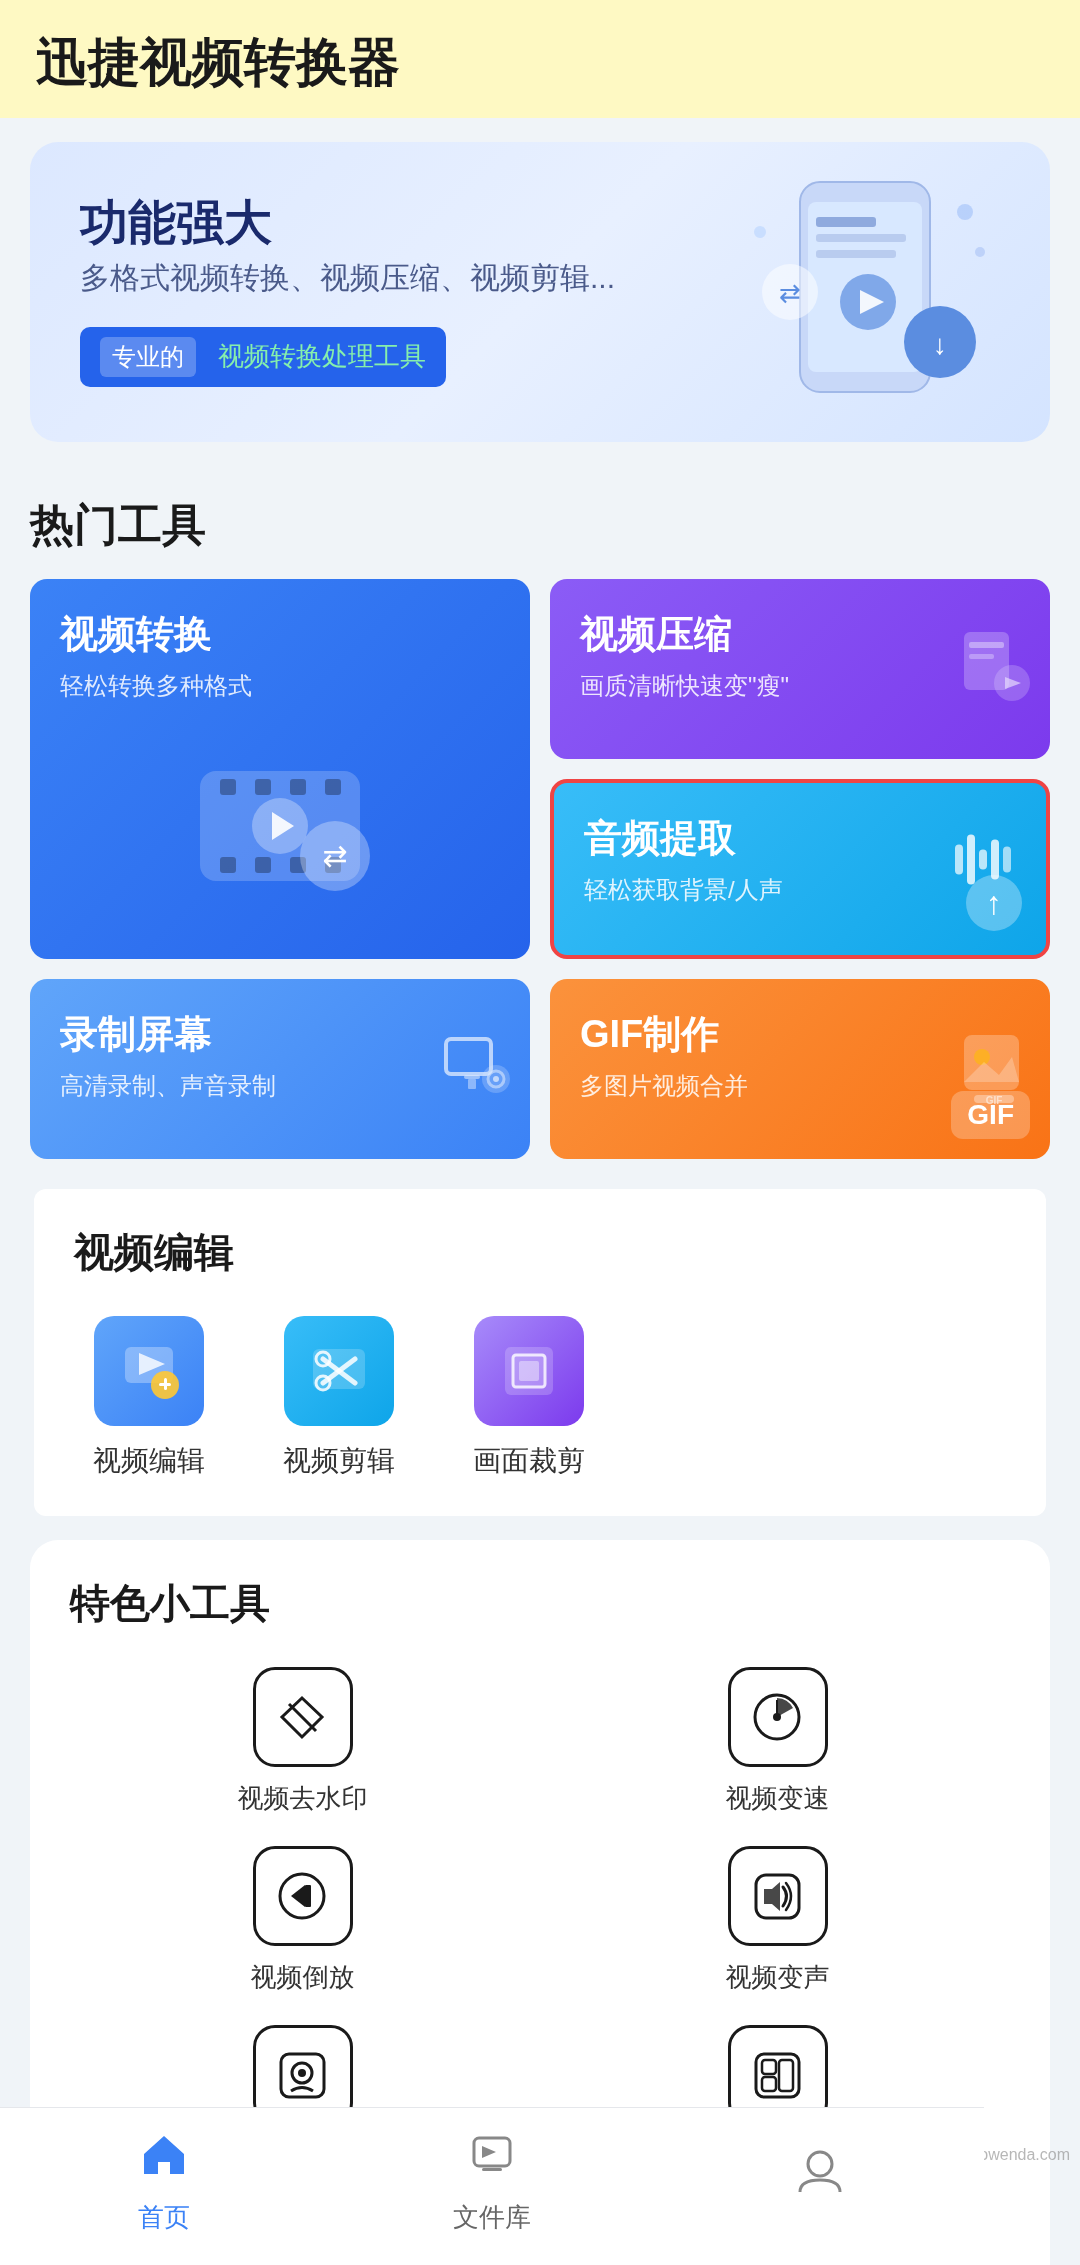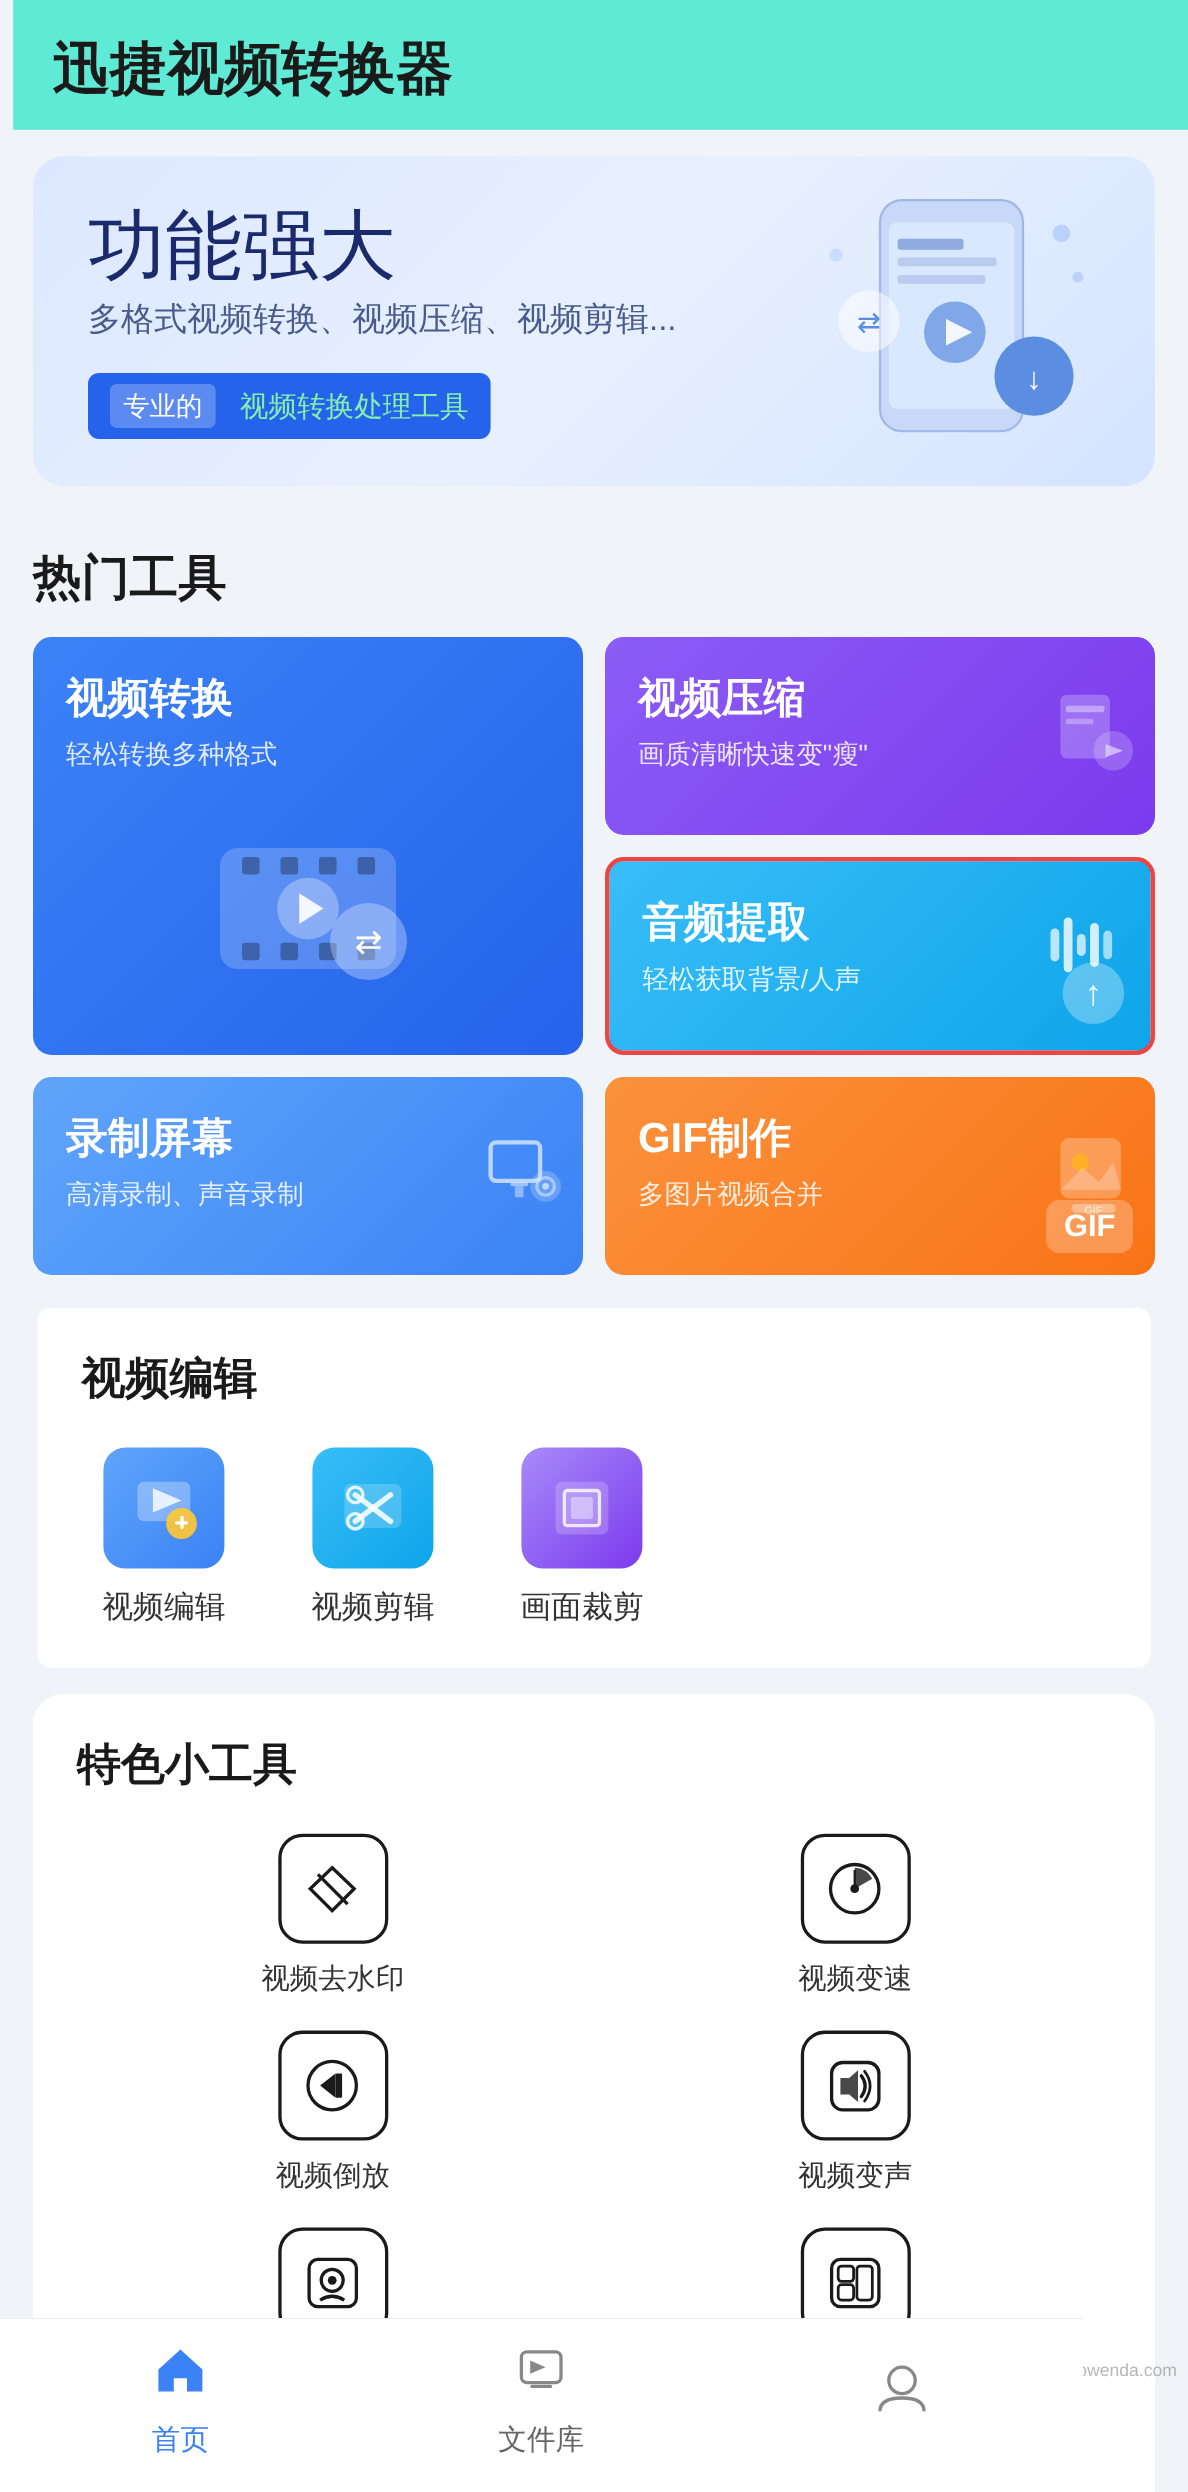--- a/index.html
+++ b/index.html
@@ -6,23 +6,22 @@
     body {
       width: 1080px;
       min-height: 2265px;
       background: #f0f4f8;
       font-family: -apple-system, 'PingFang SC', 'Microsoft YaHei', sans-serif;
       overflow-x: hidden;
     }
 
     
     .header {
-      background: #5eead4;
+      background: #fef9c3;
       padding: 28px 36px 20px;
-      margin-left: 12px;
     }
     .header-title {
       font-size: 52px;
       font-weight: 700;
       color: #1a1a1a;
     }
 
     
     .banner {
       margin: 24px 30px;
@@ -30,22 +29,22 @@
       background: linear-gradient(135deg, #dce8ff 0%, #e8f0ff 50%, #d4e4ff 100%);
       height: 300px;
       position: relative;
       overflow: hidden;
       display: flex;
       align-items: center;
       padding: 40px 50px;
     }
     .banner-text-block { flex: 1; }
     .banner-title {
-      font-size: 70px;
-      font-weight: 400;
+      font-size: 48px;
+      font-weight: 700;
       color: #1a2a6c;
       line-height: 1.1;
       margin-bottom: 8px;
     }
     .banner-subtitle {
       font-size: 30px;
       color: #4a5a8a;
       margin-bottom: 28px;
     }
     .banner-badge {

